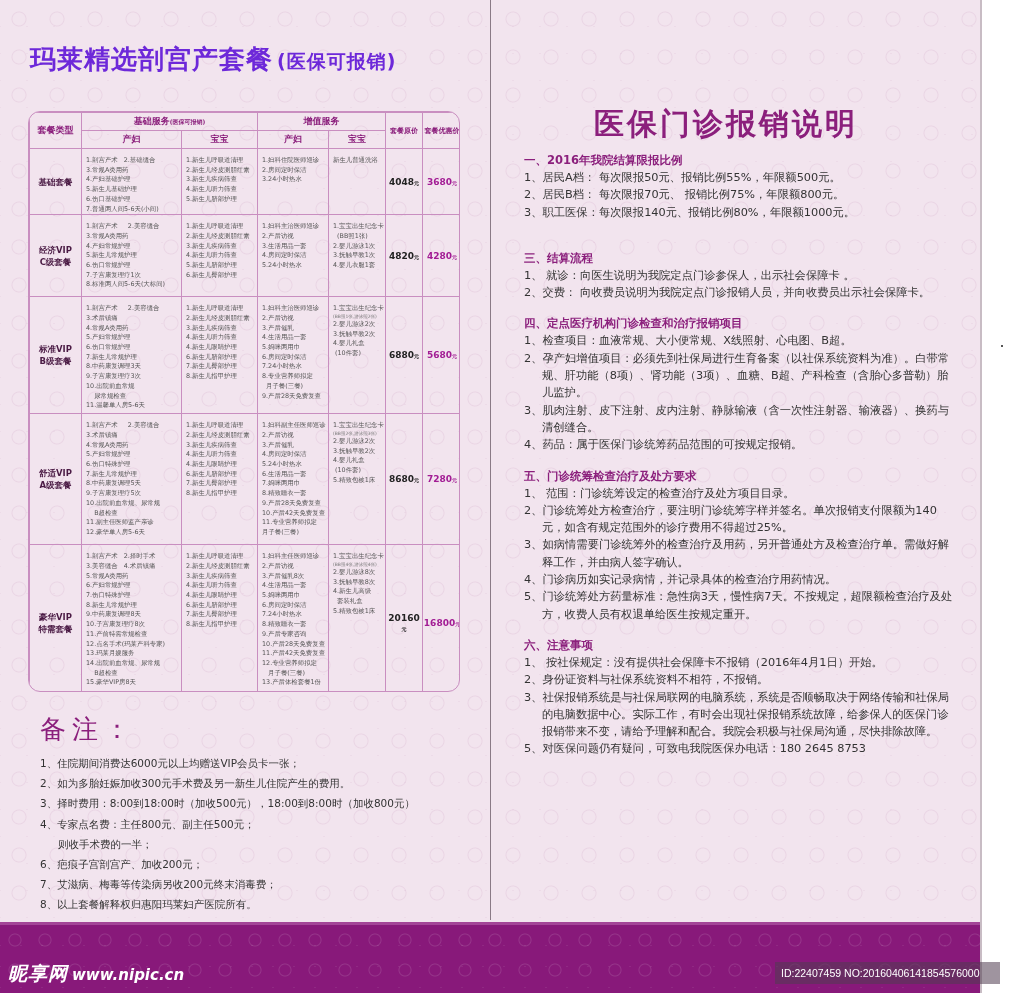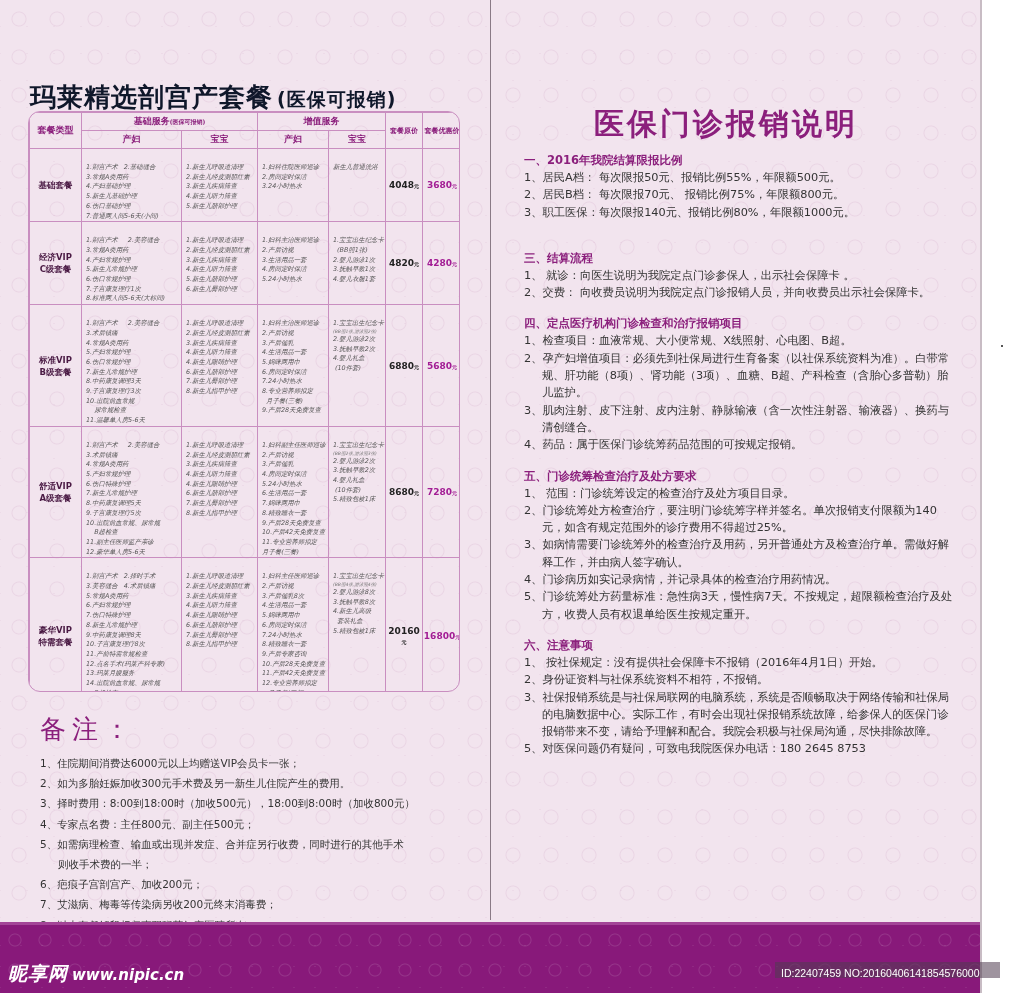--- a/index.html
+++ b/index.html
@@ -13,35 +13,35 @@
       radial-gradient(circle at 50% 50%, rgba(255,255,255,0) 6px, rgba(210,170,200,0.25) 7px, rgba(255,255,255,0) 8px),
       linear-gradient(45deg, rgba(200,160,190,0.12) 1px, transparent 1px),
       linear-gradient(-45deg, rgba(200,160,190,0.12) 1px, transparent 1px);
     background-size: 38px 38px, 27px 27px, 27px 27px;
   }
   .fold { position: absolute; left: 490px; top: 0; width: 1px; height: 920px; background: #8a7a86; }
   .right-edge { position: absolute; left: 980px; top: 0; width: 2px; height: 993px; background: #c8bcc4; }
 
   
   .title-left {
-    position: absolute; left: 30px; top: 42px; font-size: 26px; font-weight: bold; color: #0f172a; letter-spacing: 1px; margin-top: 38px;
+    position: absolute; left: 30px; top: 42px; font-size: 26px; font-weight: bold; color: #6d28d9; letter-spacing: 1px;
   }
   .title-left .sub { font-size: 19px; margin-left: 4px; }
 
   .table-wrap {
     position: absolute; left: 28px; top: 111px; width: 432px; height: 581px;
     border: 1px solid #c98ec0; border-radius: 12px; overflow: hidden;
   }
   table { border-collapse: collapse; width: 100%; height: 100%; table-layout: fixed; }
   th, td { border: 1px solid #c98ec0; vertical-align: top; }
   th { color: #8b1f7c; font-weight: bold; font-size: 9px; text-align: center; vertical-align: middle; padding: 2px 0; }
   th.small { font-size: 7px; }
   th .tiny { font-size: 6px; }
   td.type { color: #4a1a44; font-weight: bold; font-size: 8.5px; text-align: center; vertical-align: middle; line-height: 12px; }
-  td.list { font-size: 6.4px; line-height: 9.7px; padding: 14px 0 0 4px; color: #555; white-space: pre; overflow: hidden; font-style: italic; }
+  td.list { font-size: 6.4px; line-height: 9.7px; padding: 7px 0 0 4px; color: #555; white-space: pre; overflow: hidden; }
   td.price { vertical-align: middle; text-align: center; font-weight: bold; font-size: 9px; color: #222; }
   td.price.disc { color: #a21c94; }
   td.price .yuan { font-size: 5px; }
   .note-small { font-size: 4.5px; color: #777; display: block; line-height: 6px; }
 
   .remark-title { position: absolute; left: 40px; top: 712px; font-size: 26px; color: #8b1f7c; letter-spacing: 6px; }
   .remarks { position: absolute; left: 40px; top: 753px; width: 440px; font-size: 10.5px; line-height: 20.2px; color: #333; }
   .remarks .indent { padding-left: 18px; }
 
   
@@ -60,21 +60,21 @@
       radial-gradient(circle at 50% 50%, rgba(0,0,0,0) 5px, rgba(255,255,255,0.12) 6px, rgba(0,0,0,0) 7px),
       linear-gradient(45deg, rgba(255,255,255,0.07) 1px, transparent 1px),
       linear-gradient(-45deg, rgba(255,255,255,0.07) 1px, transparent 1px);
     background-size: 30px 30px, 21px 21px, 21px 21px;
     border-top: 3px solid #a34497;
   }
   .wm-logo { position: absolute; left: 8px; top: 961px; color: #fff; font-weight: bold; font-style: italic; font-size: 17px; }
   .wm-logo .cn { font-size: 19px; letter-spacing: 1px; }
   .wm-logo .url { font-size: 15px; margin-left: 4px; }
   .wm-id {
-    position: absolute; left: 775px; top: 962px; width: 225px; height: 16px;
+    position: absolute; left: 775px; top: 962px; width: 225px; height: 22px;
     background: rgba(80,60,80,0.55); color: #fff; font-size: 10.5px; line-height: 22px; padding-left: 6px;
     font-family: "Liberation Sans", sans-serif;
   }
   .dot { position: absolute; left: 1001px; top: 345px; width: 2px; height: 2px; background: #555; }
 </style>
 </head>
 <body>
 
 <div class="page"></div>
 <div class="fold"></div>
@@ -292,21 +292,20 @@
     </tbody>
   </table>
 </div>
 
 <div class="remark-title">备注：</div>
 <div class="remarks">
   <div>1、住院期间消费达6000元以上均赠送VIP会员卡一张；</div>
   <div>2、如为多胎妊娠加收300元手术费及另一新生儿住院产生的费用。</div>
   <div>3、择时费用：8:00到18:00时（加收500元），18:00到8:00时（加收800元）</div>
   <div>4、专家点名费：主任800元、副主任500元；</div>
-  <div>5、如需病理检查、输血或出现并发症、合并症另行收费，同时进行的其他手术</div>
   <div class="indent">则收手术费的一半；</div>
   <div>6、疤痕子宫剖宫产、加收200元；</div>
   <div>7、艾滋病、梅毒等传染病另收200元终末消毒费；</div>
   <div>8、以上套餐解释权归惠阳玛莱妇产医院所有。</div>
 </div>
 
 <div class="title-right">医保门诊报销说明</div>
 
 <div class="sections">
   <div class="sec">

